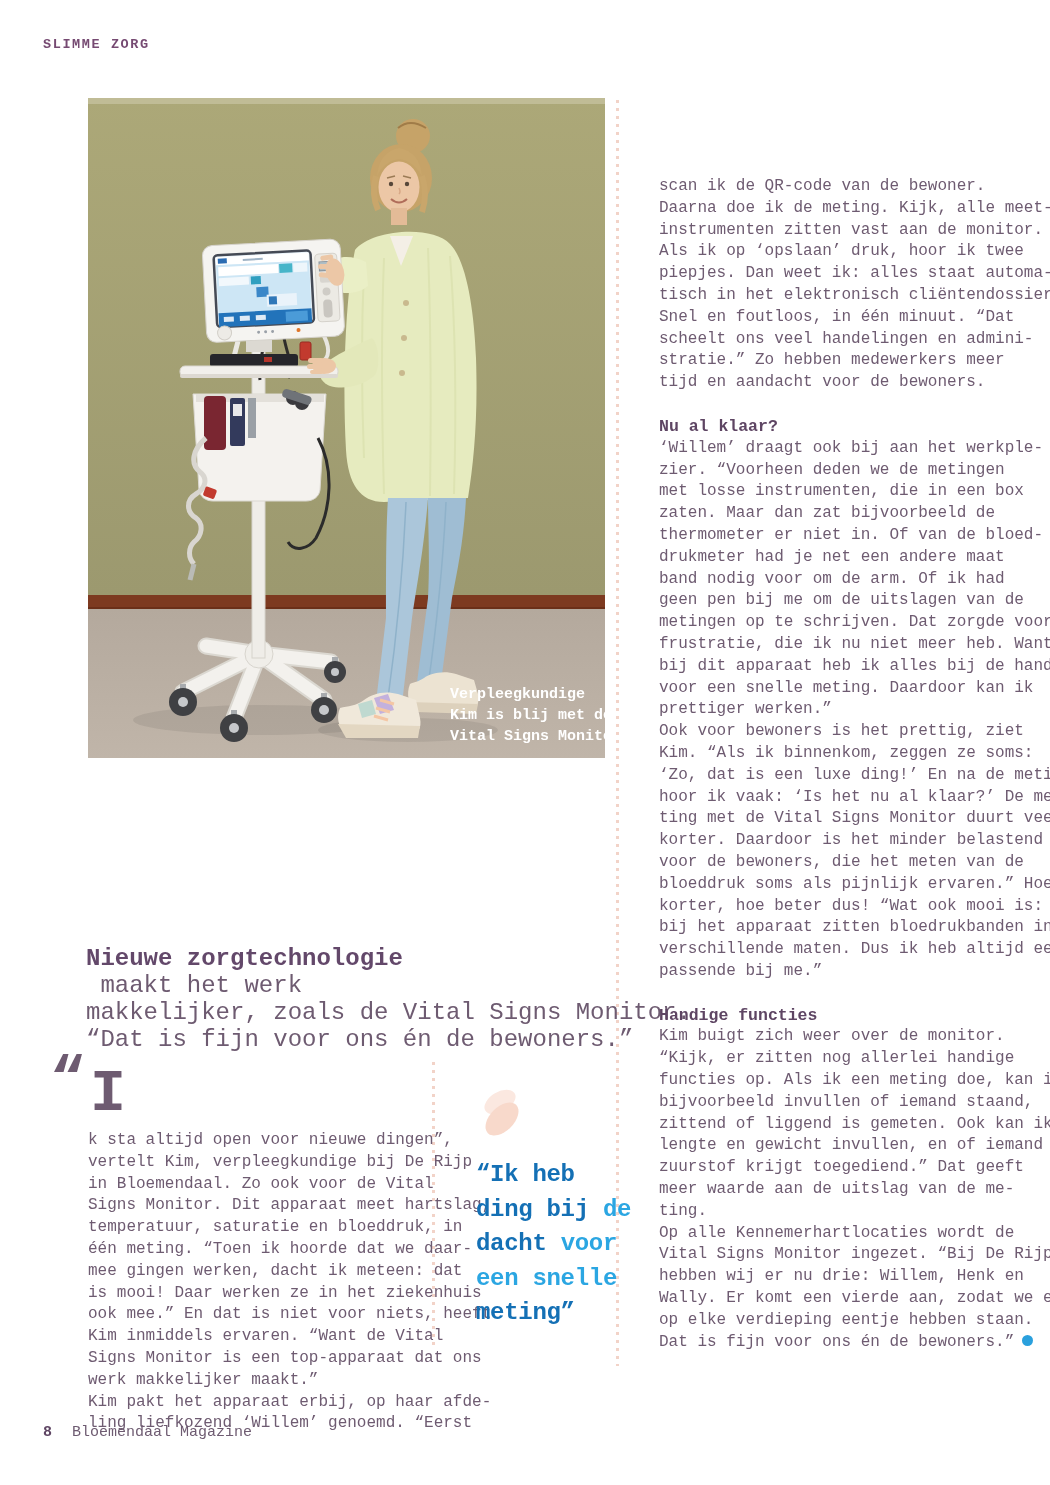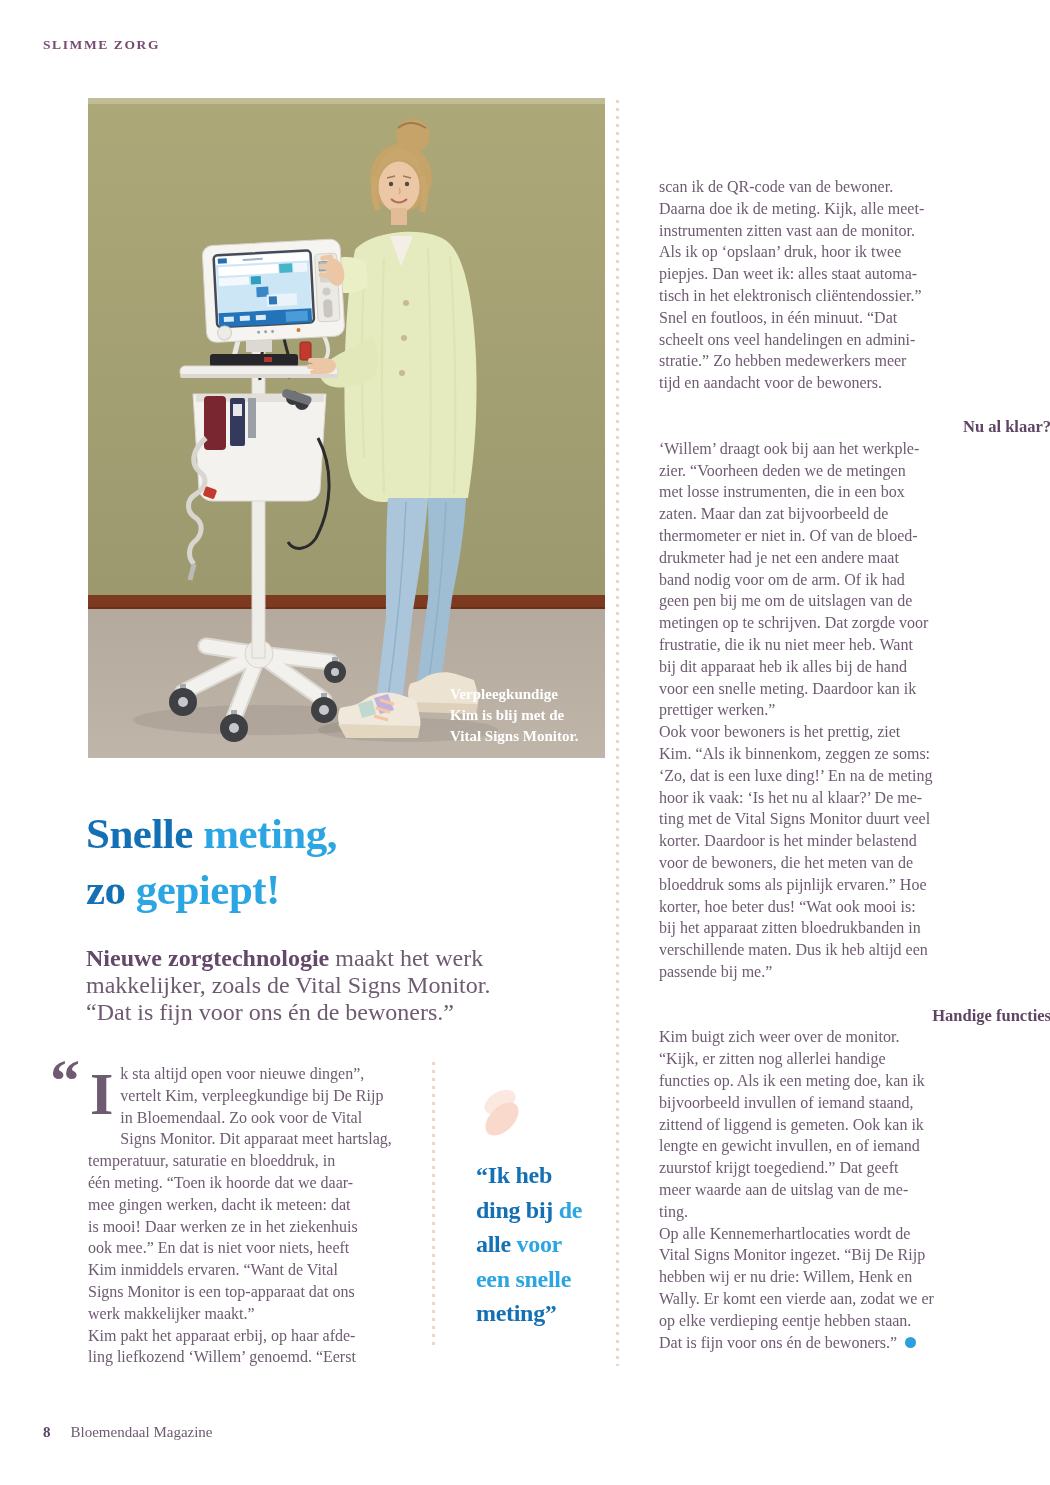--- a/index.html
+++ b/index.html
@@ -1,20 +1,20 @@
 <!DOCTYPE html>
 <html><head>
 <meta charset="utf-8">
 <style>
   * { margin:0; padding:0; box-sizing:border-box; }
   html,body { background:#ffffff; }
   .page {
     position:relative; width:1050px; height:1485px; margin:0 auto;
     background:#ffffff; overflow:hidden;
-    font-family:Liberation Serif, serif;
+    font-family:Liberation Mono, monospace;
     color:#6e5b71;
   }
   .pre { white-space:pre; }
 
   .kicker {
     position:absolute; left:43px; top:37px;
     font-size:13.5px; font-weight:700; letter-spacing:1.6px;
     color:#764a72;
   }
 
@@ -66,21 +66,21 @@
     margin-top:14px; font-size:24px; line-height:34.5px; font-weight:700;
     letter-spacing:-0.3px; white-space:nowrap;
   }
   .pq-dark  { color:#1470b5; }
   .pq-light { color:#2ba6e2; }
 
   .col2 { position:absolute; left:659px; top:176px; width:392px; }
   .col2 .body { margin:0; }
   .subhead {
     margin-top:22px; font-size:16.5px; line-height:21.8px;
-    font-weight:700; color:#5e4563;text-align:right;
+    font-weight:700; color:#5e4563;
   }
   .end-dot {
     display:inline-block; width:11px; height:11px; border-radius:50%;
     background:#2aa0dd; margin-left:8px; position:relative; top:0px;
   }
 
   
   .footer { position:absolute; left:43px; top:1424px; font-size:15px; color:#6e5b71; }
   .pagenum { font-weight:700; color:#5e4563; margin-right:20px; }
 </style>
@@ -275,21 +275,20 @@
       </g>
     </svg>
     <div class="photo-caption pre">Verpleegkundige
 Kim is blij met de
 Vital Signs Monitor.</div>
   </div>
 
   <div class="dotted-line line-a"></div>
   <div class="dotted-line line-b"></div>
 
-  <h1 class="title"><span class="t-dark">Snelle</span> <span class="t-light">meting,</span><br><span class="t-dark">zo</span> <span class="t-light">gepiept!</span></h1>
 
   <p class="intro"><strong>Nieuwe zorgtechnologie</strong><span class="pre"> maakt het werk
 makkelijker, zoals de Vital Signs Monitor.
 “Dat is fijn voor ons én de bewoners.”</span></p>
 
   <div class="col col1">
     <span class="bigquote">“</span>
     <p class="body"><span class="dropcap">I</span><span class="pre">k sta altijd open voor nieuwe dingen”,
 vertelt Kim, verpleegkundige bij De Rijp
 in Bloemendaal. Zo ook voor de Vital
@@ -304,21 +303,21 @@
 werk makkelijker maakt.”</span></p>
     <p class="body"><span class="pre">Kim pakt het apparaat erbij, op haar afde-
 ling liefkozend ‘Willem’ genoemd. “Eerst</span></p>
   </div>
 
   <div class="pullquote-col">
     <svg class="heart" width="48" height="58" viewBox="0 0 48 58" aria-hidden="true">
       <ellipse cx="22" cy="16" rx="17" ry="10" transform="rotate(-30 22 16)" fill="#fbe8e0"></ellipse>
       <ellipse cx="24" cy="33" rx="20" ry="12" transform="rotate(-45 24 33)" fill="#f8d9cb"></ellipse>
     </svg>
-    <div class="pq-text"><span class="pq-dark">“Ik heb</span><br><span class="pq-dark">ding bij </span><span class="pq-light">de</span><br><span class="pq-dark">alle </span><span class="pq-light">voor</span><br><span class="pq-light">een snelle</span><br><span class="pq-dark">meting”</span></div>
+    <div class="pq-text"><span class="pq-dark">“Ik heb</span><br><span class="pq-dark">ding bij </span><span class="pq-light">de</span><br><span class="pq-dark">dacht </span><span class="pq-light">voor</span><br><span class="pq-light">een snelle</span><br><span class="pq-dark">meting”</span></div>
   </div>
 
   <div class="col col2">
     <p class="body pre">scan ik de QR-code van de bewoner.
 Daarna doe ik de meting. Kijk, alle meet-
 instrumenten zitten vast aan de monitor.
 Als ik op ‘opslaan’ druk, hoor ik twee
 piepjes. Dan weet ik: alles staat automa-
 tisch in het elektronisch cliëntendossier.”
 Snel en foutloos, in één minuut. “Dat

